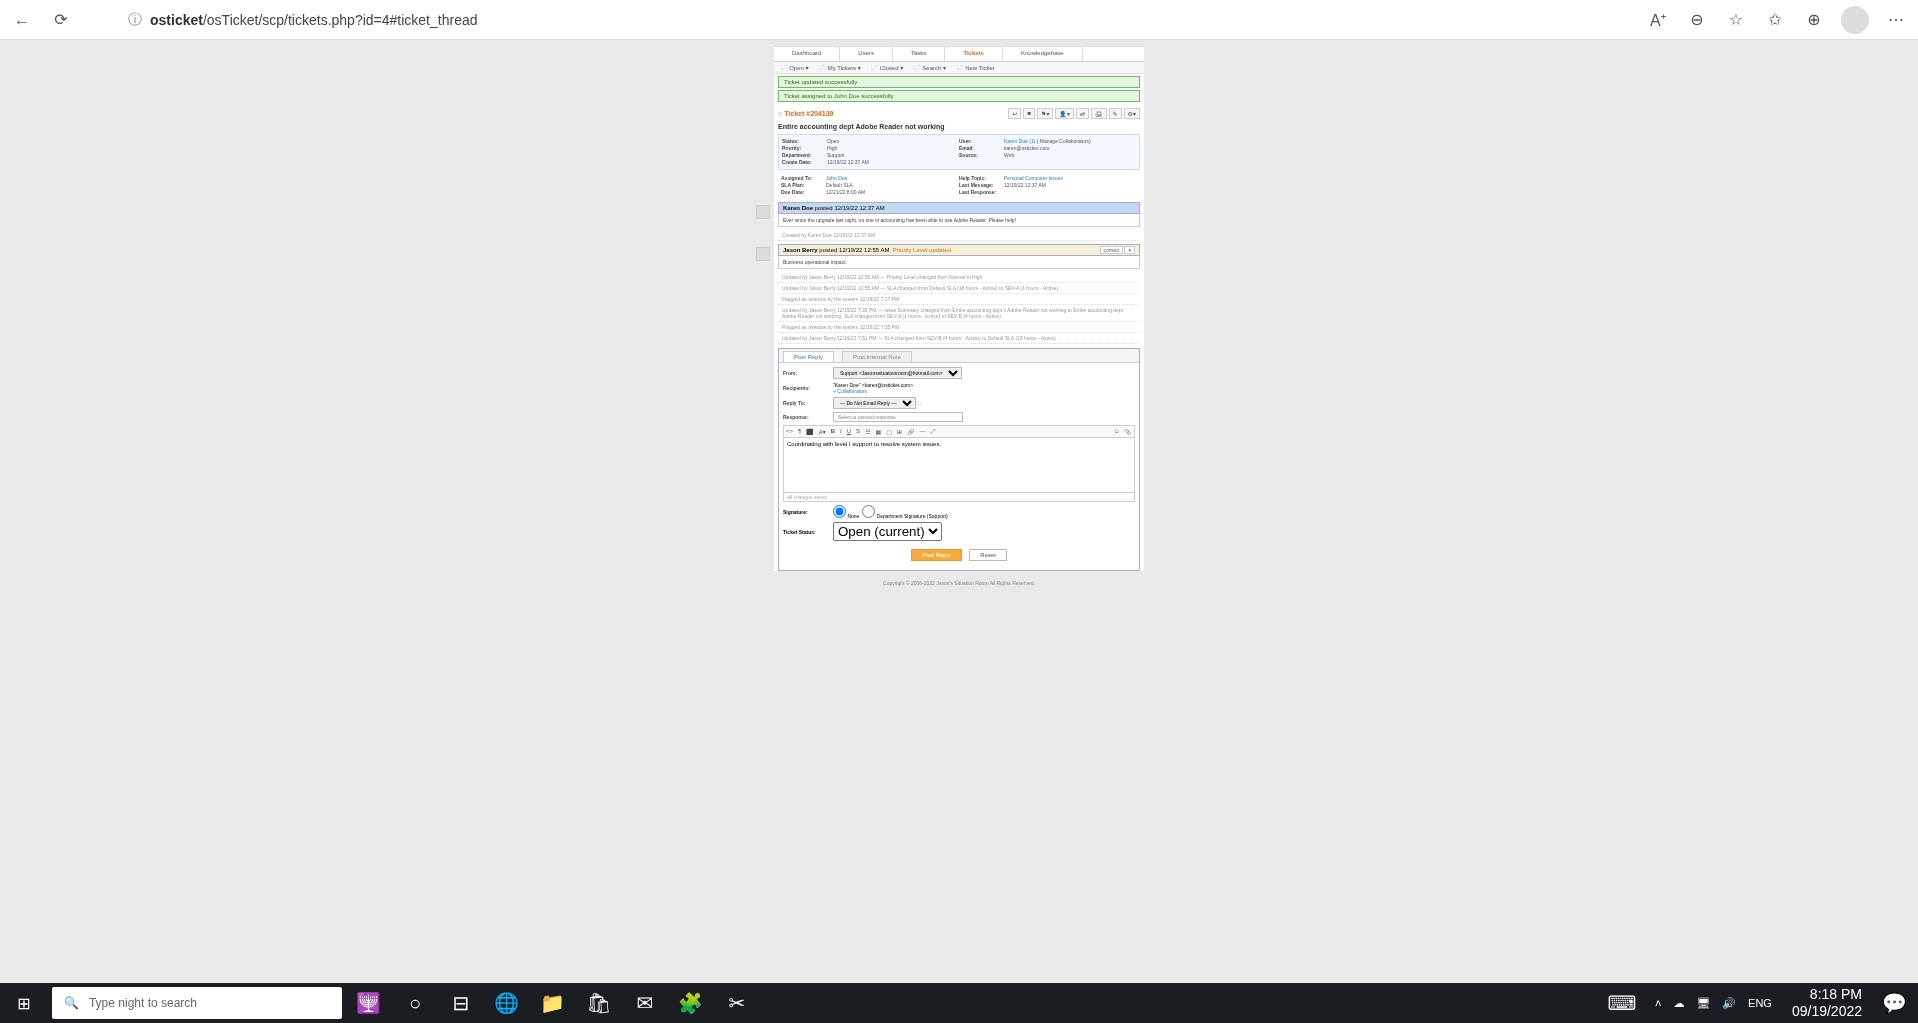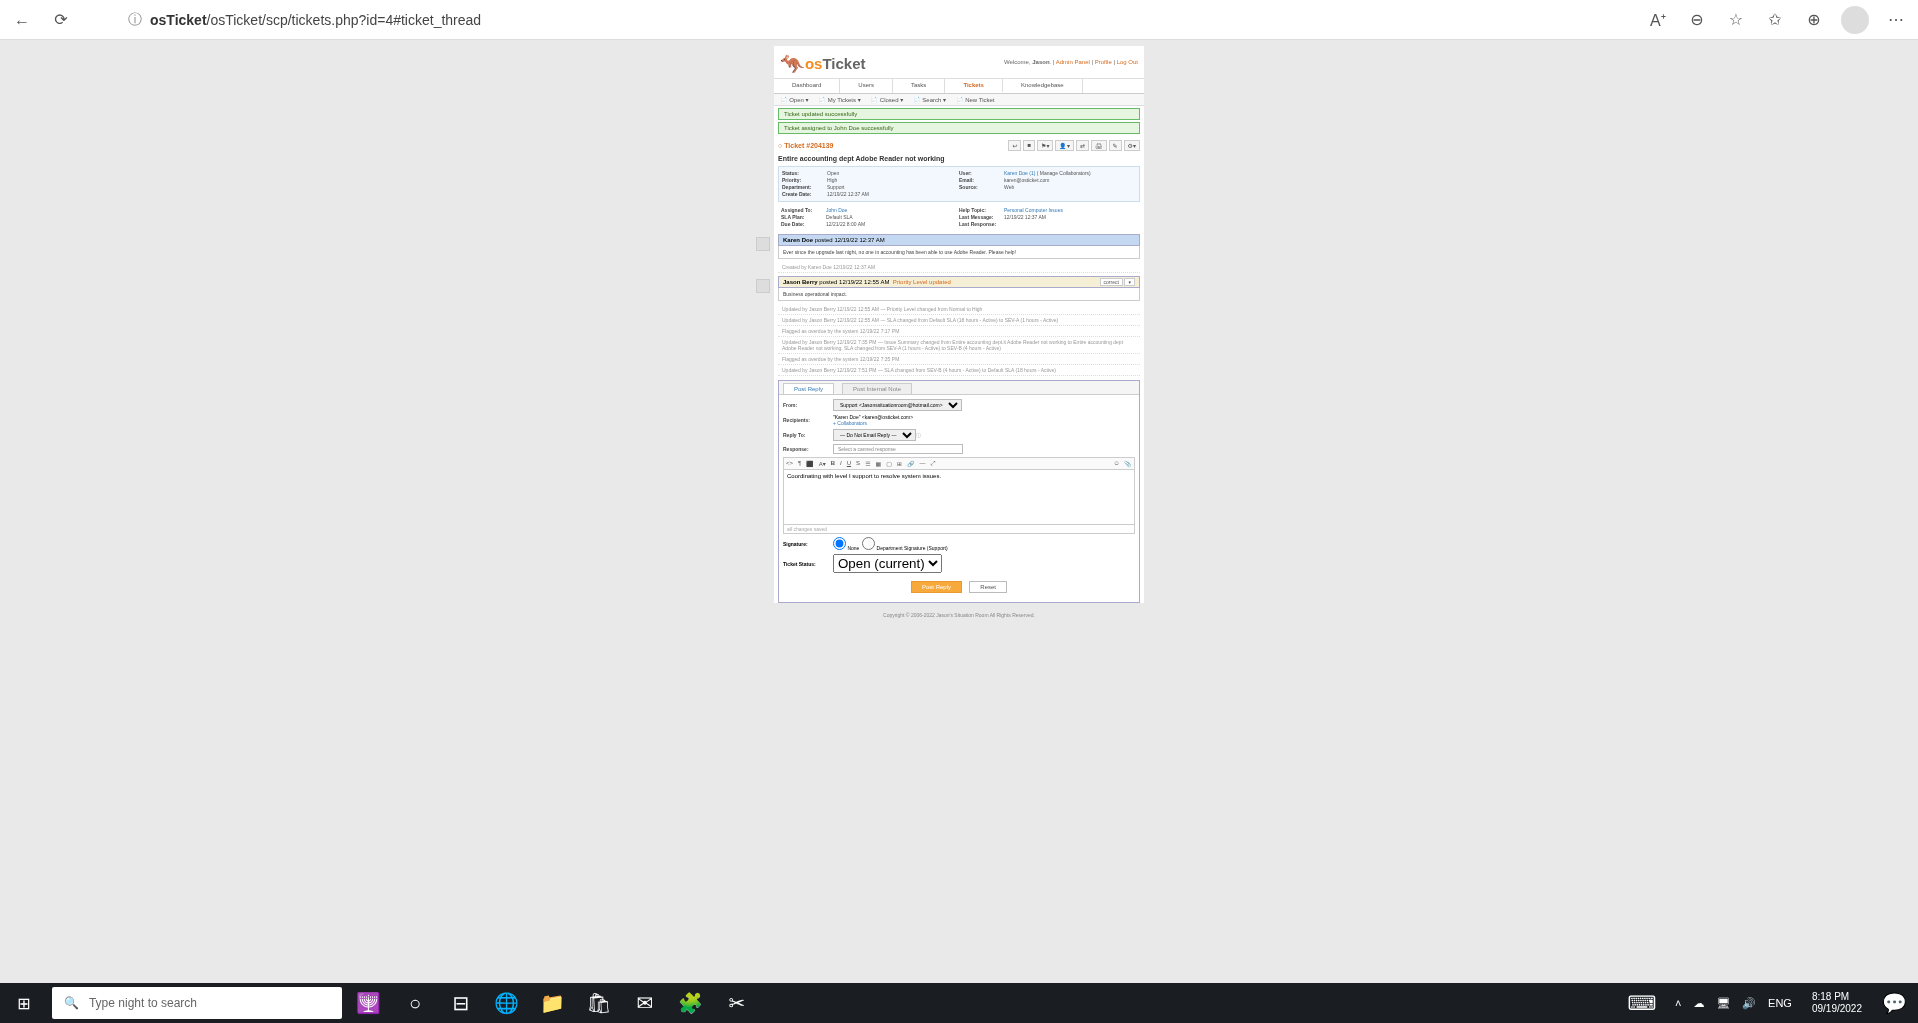--- a/index.html
+++ b/index.html
@@ -61,58 +61,47 @@
 .footer{text-align:center;font-size:5px;color:#888;padding:3px}
 .avatar{width:14px;height:14px;background:#ddd;position:absolute;border:1px solid #ccc}
 .canned{border:1px solid #bbb;font-size:5px;padding:1px 4px;color:#888;width:130px}
 
 .taskbar{position:fixed;bottom:0;left:0;right:0;height:40px;background:#1a1e23;display:flex;align-items:center;color:#fff;font-size:12px}
 .start{width:48px;height:40px;display:flex;align-items:center;justify-content:center;font-size:16px}
 .search{flex:0 0 290px;height:32px;background:#2a2e33;display:flex;align-items:center;gap:10px;padding:0 12px;color:#999;border-radius:2px;margin:0 4px;background:#fff;color:#666}
 .tb-icon{width:46px;height:40px;display:flex;align-items:center;justify-content:center;font-size:20px}
 .tb-spacer{flex:1}
 .tray{display:flex;align-items:center;gap:12px;padding:0 10px;font-size:11px}
-.clock{padding:0 10px;font-size:10px;line-height:1.2}
+.clock{text-align:right;padding:0 10px;font-size:14px;line-height:1.2}
 
 .annot{position:absolute;pointer-events:none}
 </style>
 </head>
 <body>
 
 <div class="browser-bar">
   <div class="bb-btn">←</div>
   <div class="bb-btn">⟳</div>
   <div class="url-field">
     <span style="color:#888">ⓘ</span>
-    <span><b class="url-host">osTicket</b><span>/osTicket/scp/tickets.php?id=4#ticket_thread</span></span>
+    <span><b class="url-host">osticket</b><span>/osTicket/scp/tickets.php?id=4#ticket_thread</span></span>
   </div>
   <div class="bb-spacer"></div>
   <div class="bb-btn">A⁺</div>
   <div class="bb-btn">⊖</div>
   <div class="bb-btn">☆</div>
   <div class="bb-btn">✩</div>
   <div class="bb-btn">⊕</div>
   <div class="bb-btn" style="width:28px;height:28px;border-radius:50%;background:#ddd"></div>
   <div class="bb-btn">⋯</div>
 </div>
 
 <div class="viewport">
 <div class="page-center">
 
-<div class="topbar">
-  <div class="logo">
-    <span class="kang">🦘</span><span>os</span><span style="color:#666">Ticket</span>
-  </div>
-  <div class="welcome">
-    <span>Welcome, </span><b>Jason</b>. | 
-    <a>Admin Panel</a> | 
-    <a>Profile</a> | 
-    <a>Log Out</a>
-  </div>
-</div>
 
 <div class="nav">
   <div class="nav-item">Dashboard</div>
   <div class="nav-item">Users</div>
   <div class="nav-item">Tasks</div>
   <div class="nav-item active">Tickets</div>
   <div class="nav-item">Knowledgebase</div>
 </div>
 
 <div class="subnav">

